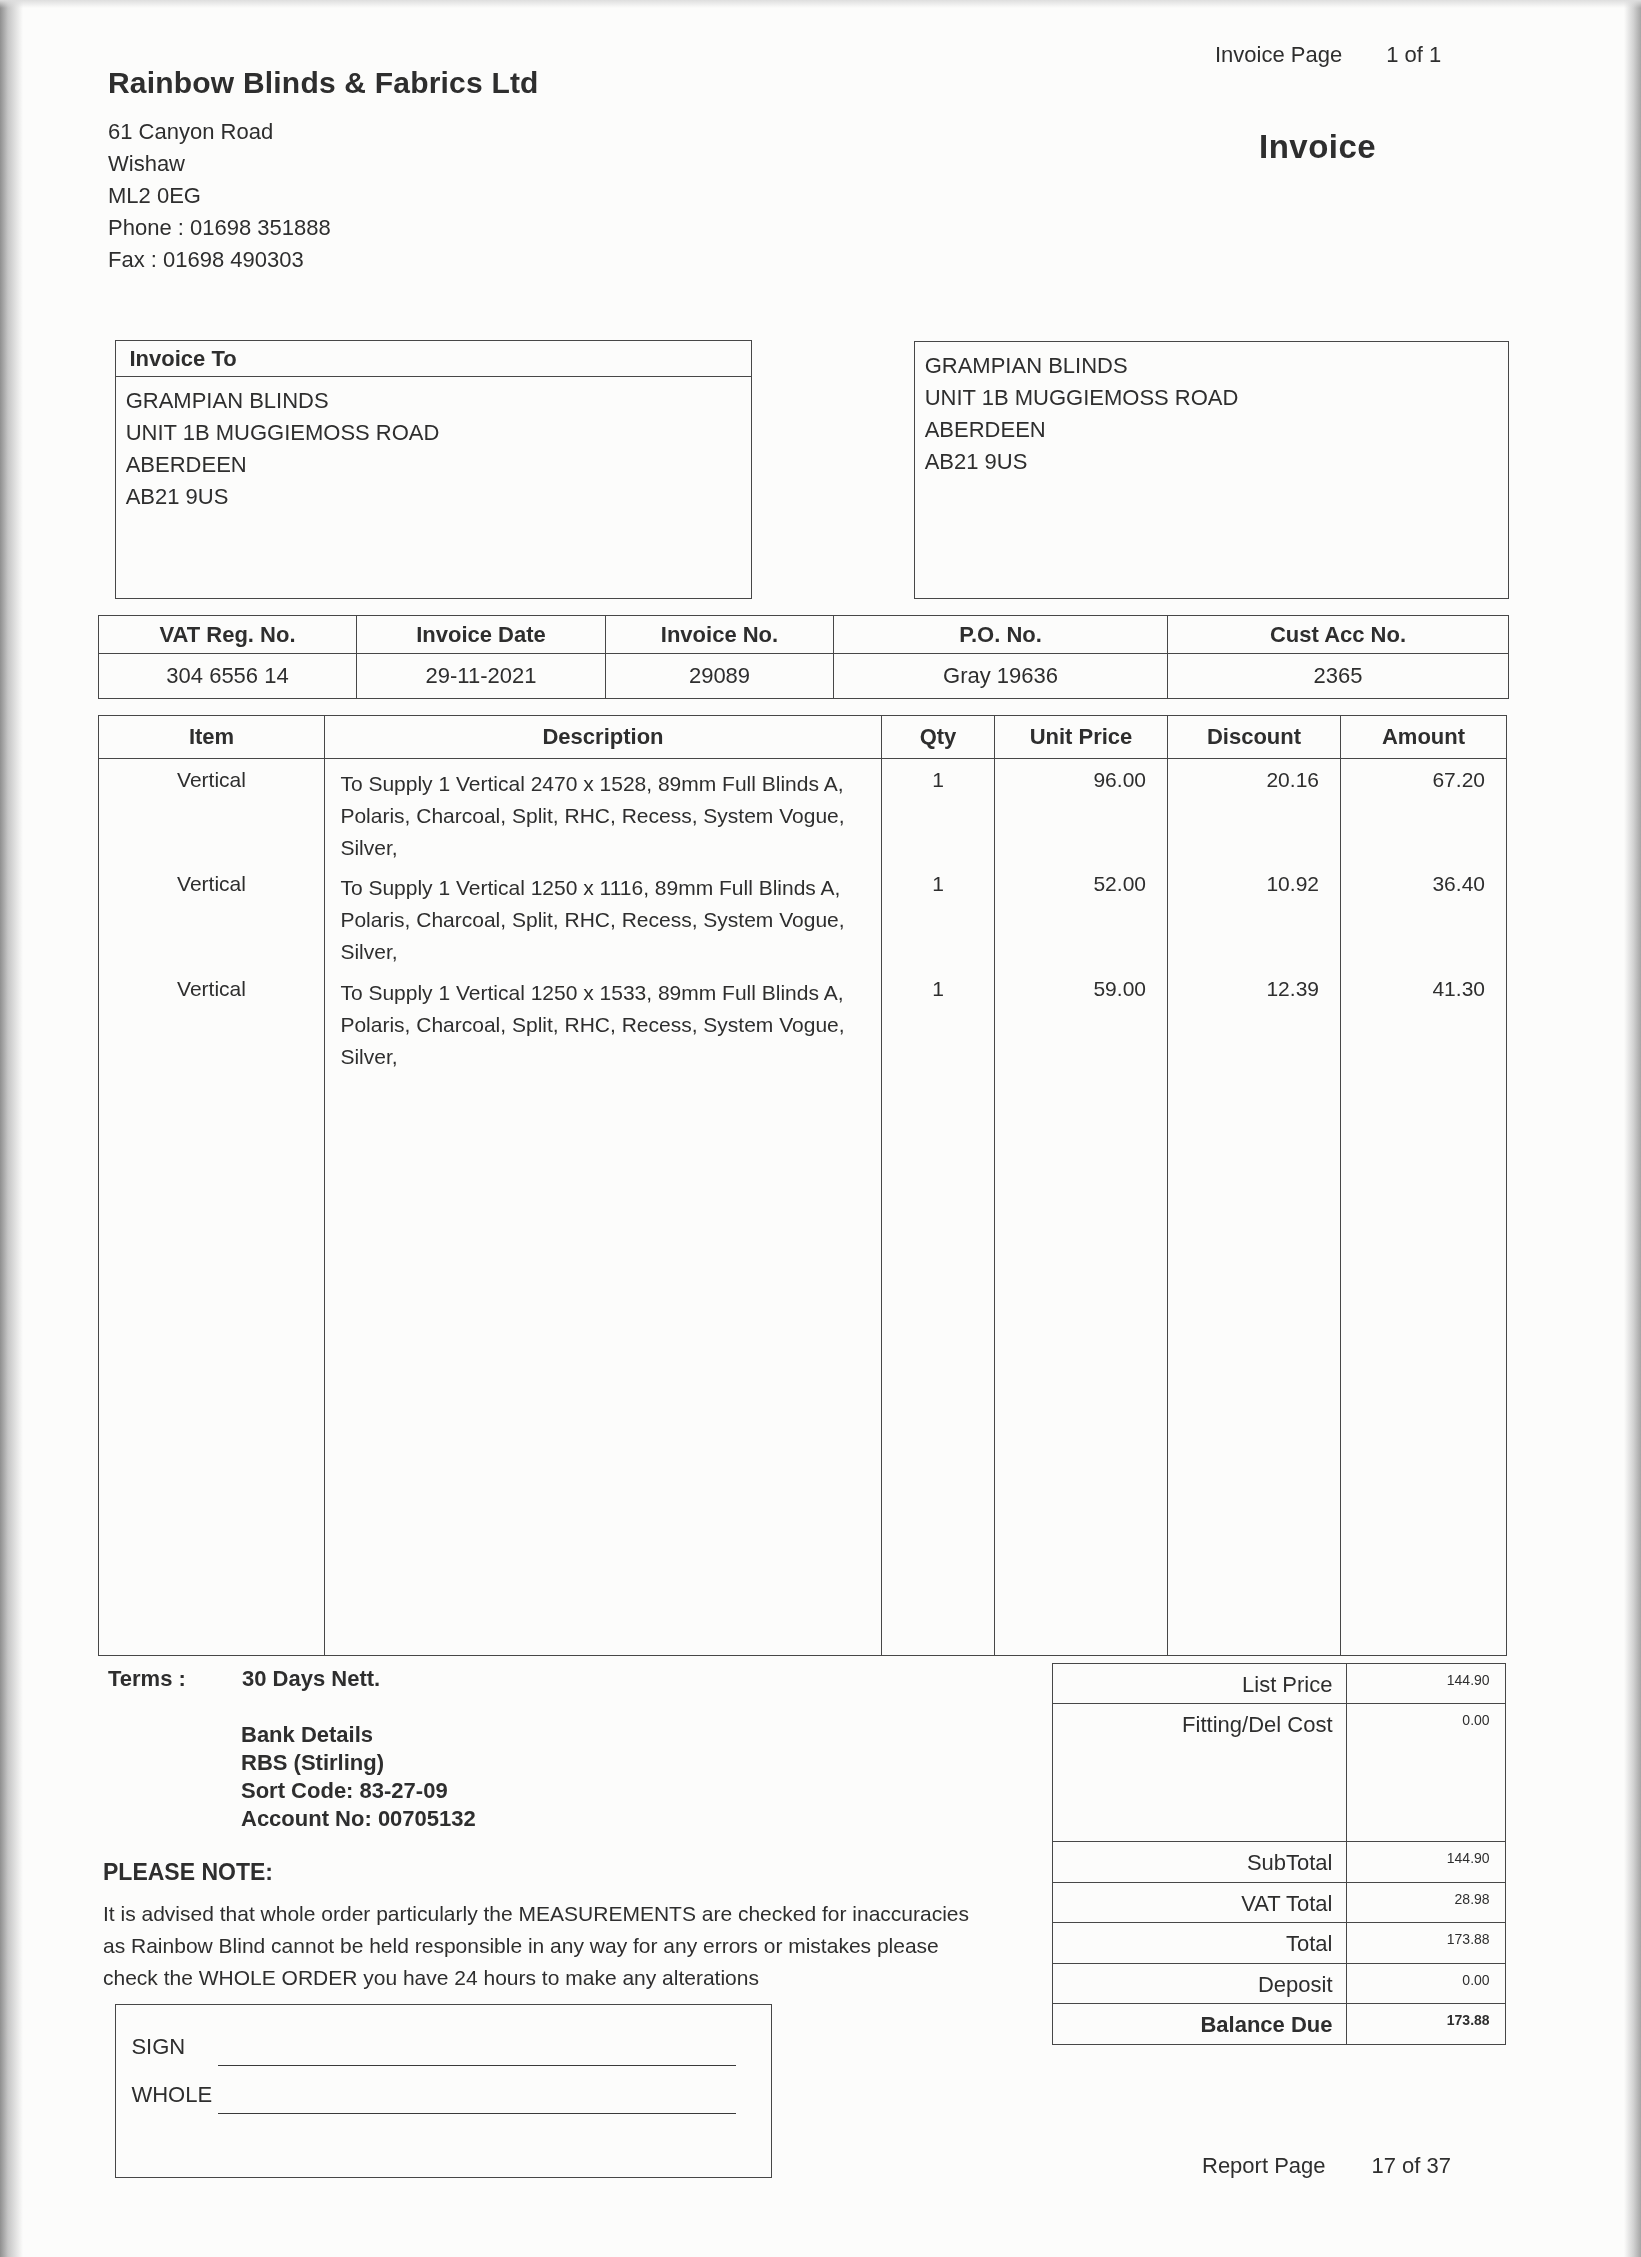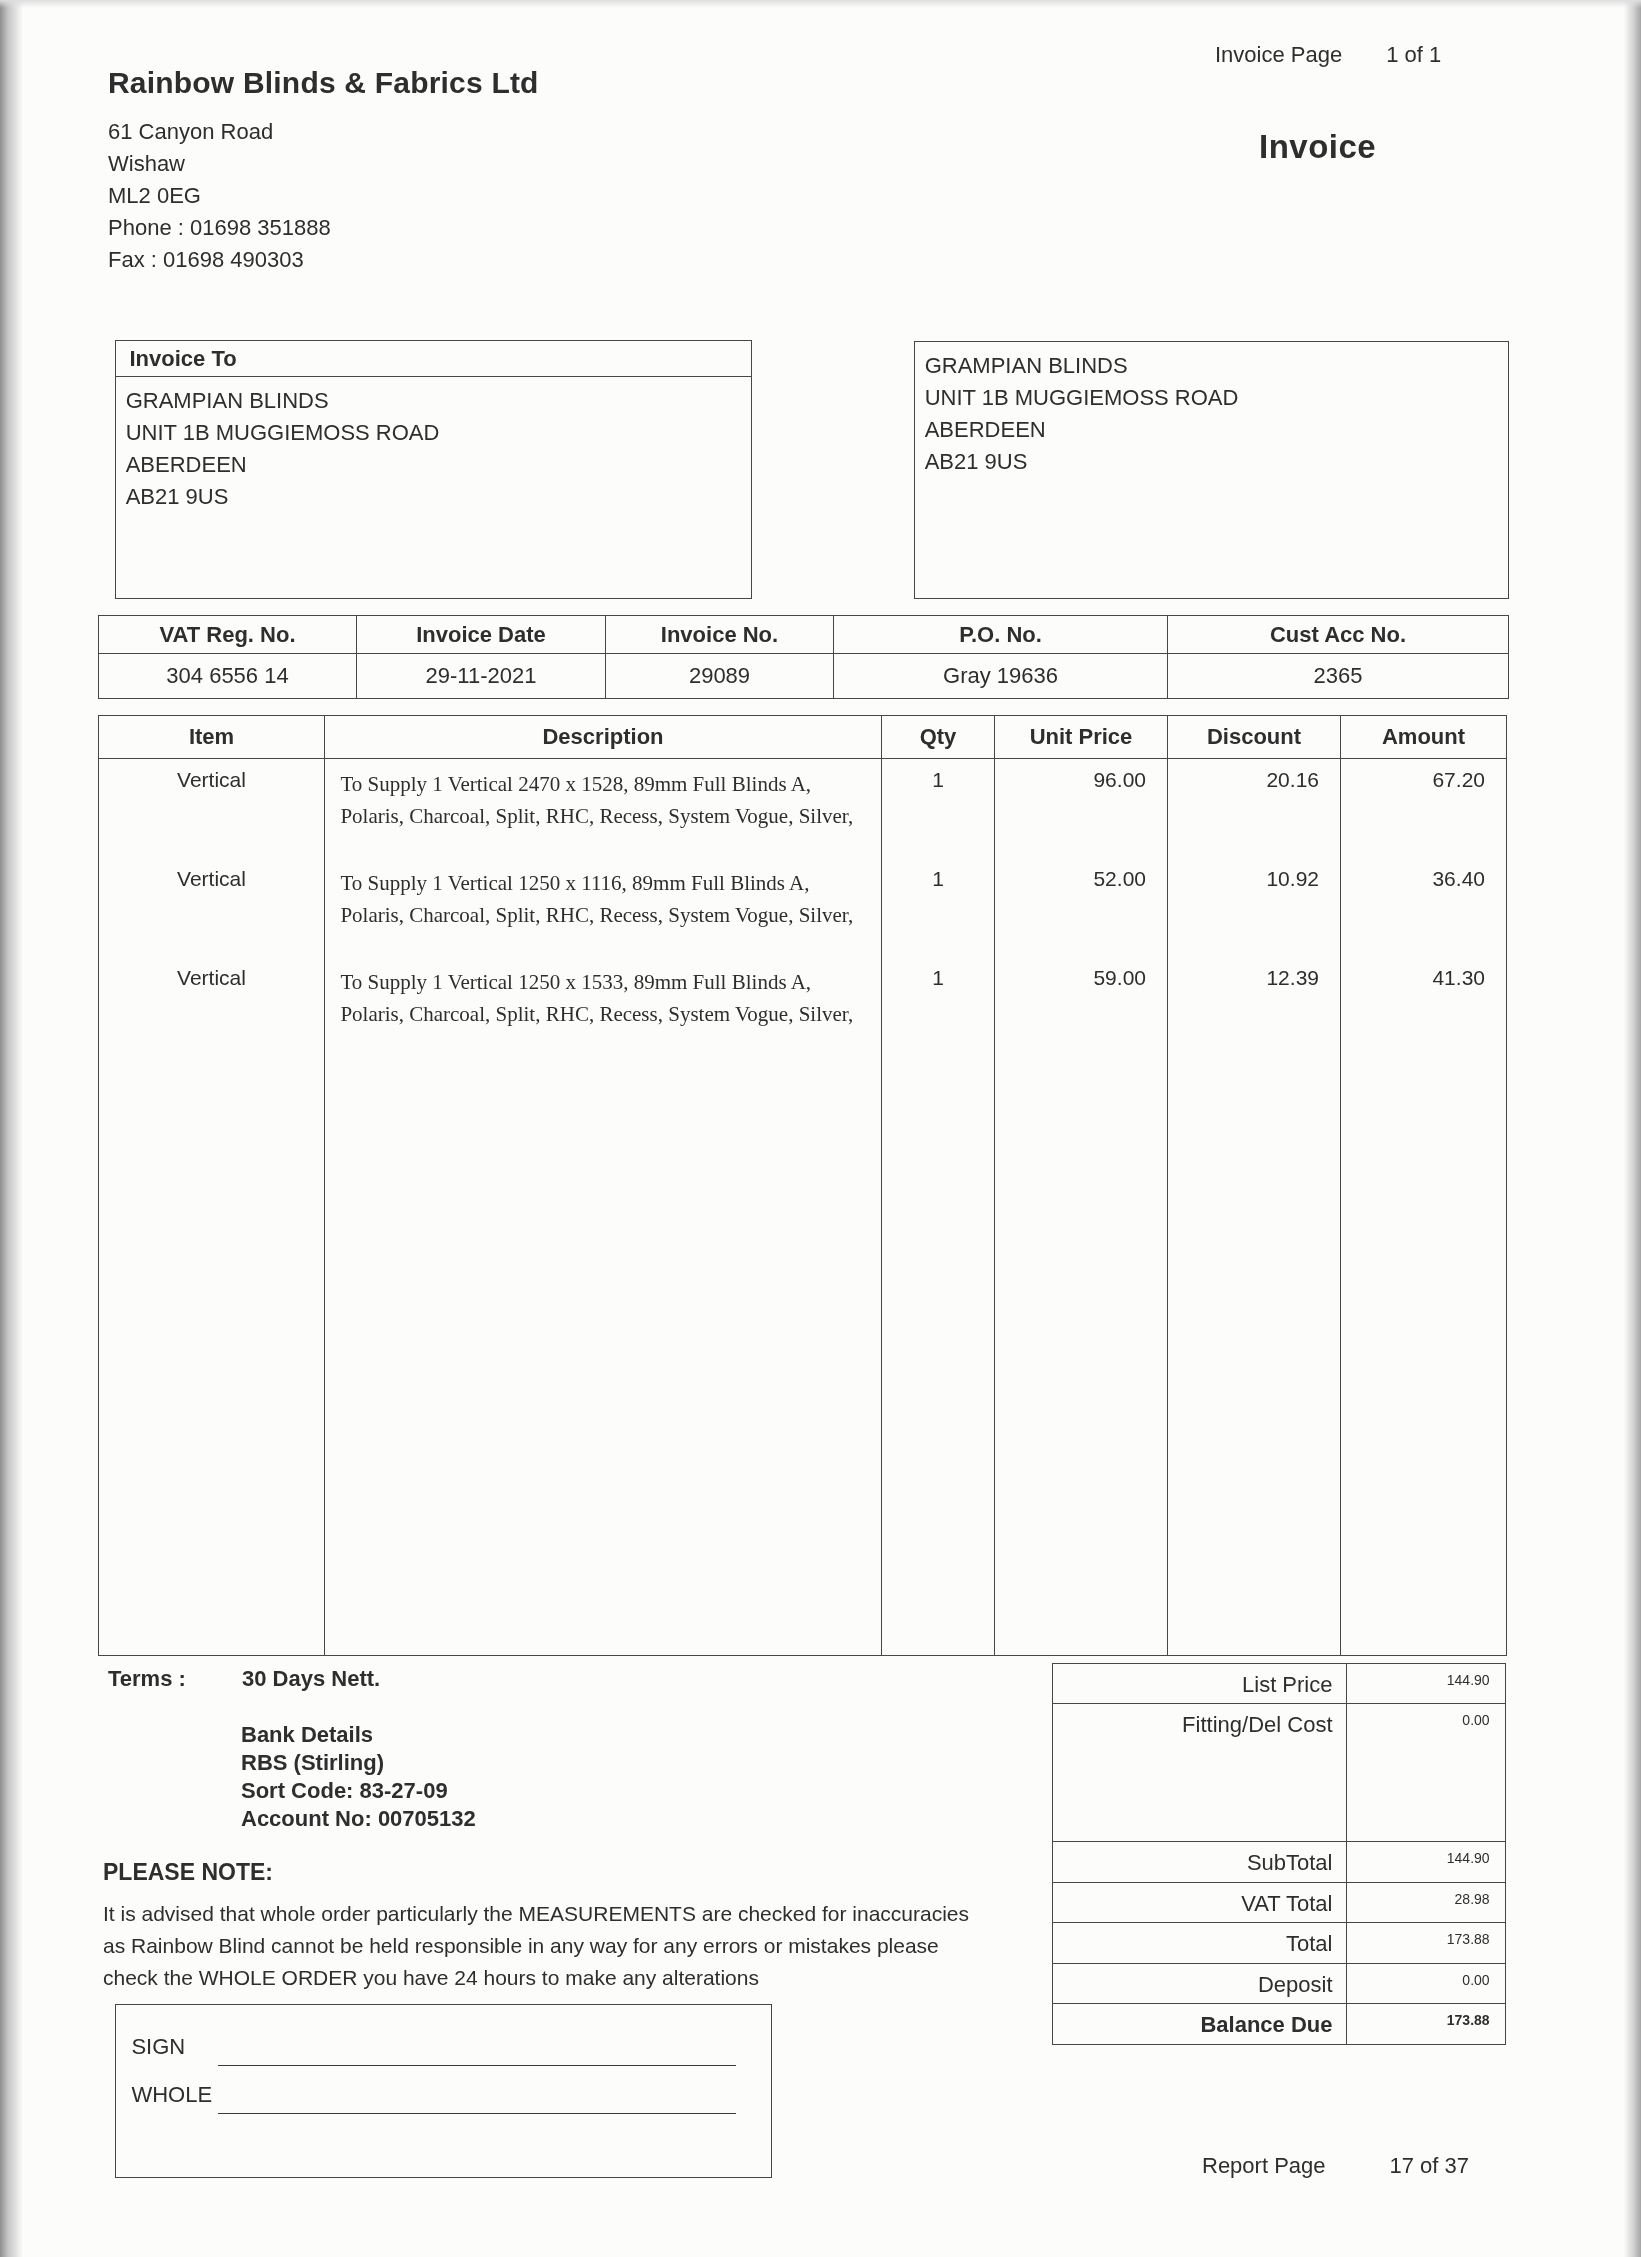--- a/index.html
+++ b/index.html
@@ -59,21 +59,21 @@
   .items-header{display:grid;grid-template-columns:226px 557px 113px 173px 173px 1fr;
     border-bottom:1.9px solid var(--line);}
   .ih-cell{height:42px;line-height:42px;text-align:center;font-weight:bold;font-size:22px;
     border-right:1.9px solid var(--line);}
   .ih-cell.last{border-right:none;}
   .items-body{flex:1;display:grid;grid-template-columns:226px 557px 113px 173px 173px 1fr;
     grid-template-rows:auto auto auto 1fr;}
   .ib{border-right:1.9px solid var(--line);font-size:21px;box-sizing:border-box;}
   .ib.last{border-right:none;}
   .c-item{text-align:center;padding-top:8.7px;min-height:99px;}
-  .c-desc{padding:8.7px 13.5px 0 15.4px;line-height:32px;font-family:Liberation Serif, serif;}
+  .c-desc{padding:8.7px 13.5px 0 15.4px;line-height:32px;}
   .c-qty{text-align:center;padding-top:8.7px;}
   .c-num{text-align:right;padding:8.7px 21px 0 0;}
 
   
   .terms-row{left:108px;top:1666px;font-size:22px;font-weight:bold;}
   .terms-row .terms-value{margin-left:50px;text-align:right;}
   .bank-block{left:241px;top:1721px;font-size:22px;font-weight:bold;line-height:28px;}
   .please-note{left:103px;top:1859px;font-size:23px;font-weight:bold;}
   .note-body{left:103px;top:1898px;width:874px;font-size:21px;line-height:32px;}
 
@@ -90,21 +90,21 @@
   
   .sign-box{left:115px;top:2004px;width:655px;height:172px;border:1.9px solid var(--line);}
   .sig-label{position:absolute;left:15.4px;font-size:22px;}
   .sign-label{top:29px;}
   .print-label{top:77px;}
   .sig-line{position:absolute;left:102px;width:518px;border-top:1.9px solid var(--ink-soft);}
   .sign-line{top:60px;}
   .print-line{top:108px;}
 
   
-  .report-footer{left:1202px;top:2153px;display:flex;gap:64px;font-size:22px;align-items:flex-end;}
+  .report-footer{left:1202px;top:2153px;display:flex;gap:46px;font-size:22px;align-items:flex-end;}
 </style>
 </head>
 <body>
 
 <div class="paper">
   <div class="scan-edge-left"></div>
   <div class="scan-edge-right"></div>
   <div class="scan-edge-top"></div>
 
   <div class="abs page-indicator">

